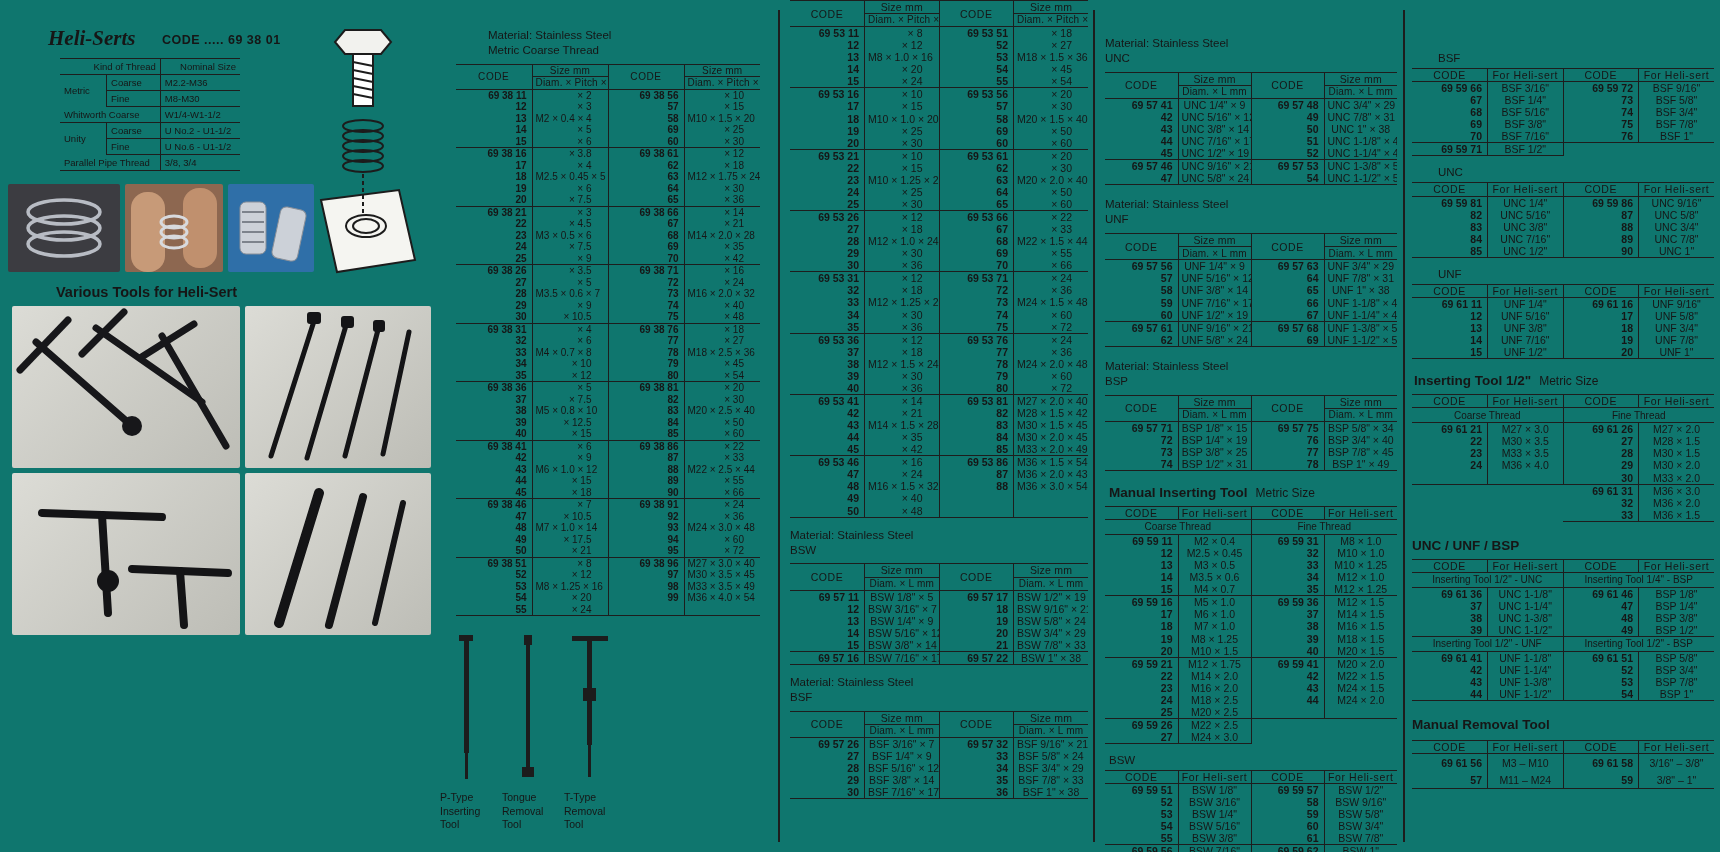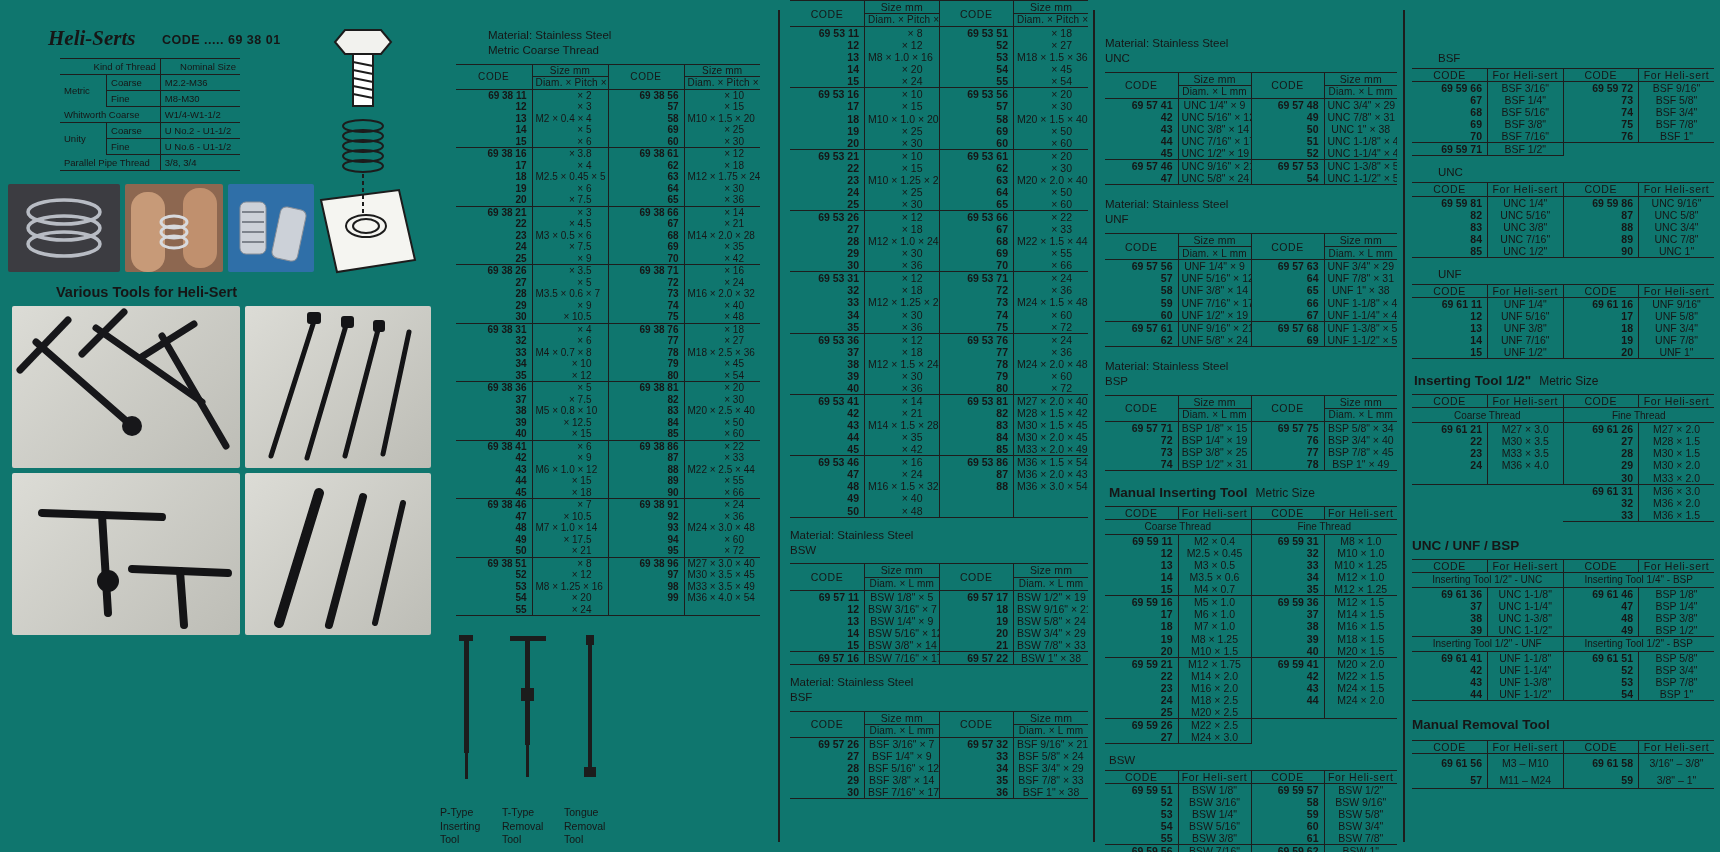--- a/index.html
+++ b/index.html
@@ -48,21 +48,21 @@
   .photorow{position:absolute;left:8px;top:184px;display:flex;gap:5px;}
   .photo{border-radius:2px;overflow:hidden;display:block;}
   #diagram{position:absolute;left:303px;top:22px;}
   #toolshead{position:absolute;left:56px;top:284px;font-weight:bold;font-size:14.5px;}
   .toolgrid{position:absolute;left:12px;top:306px;display:grid;
             grid-template-columns:228px 186px;grid-auto-rows:162px;gap:5px;}
   .toolphoto{background:linear-gradient(135deg,#dcdcd6,#bdbdb6);border-radius:2px;}
   
   .drawrow{display:flex;gap:10px;margin:16px 0 0 6px;}
   .drawing{width:52px;display:flex;flex-direction:column;align-items:center;}
-  .drawlabel{font-size:10.5px;line-height:1.25;margin-top:22px;align-self:flex-start;}
+  .drawlabel{font-size:10.5px;line-height:1.25;margin-top:7px;align-self:flex-start;}
 </style>
 </head>
 <body>
 
 <div class="page">
 
   <div class="vdiv" style="left:778px"></div>
   <div class="vdiv" style="left:1093px"></div>
   <div class="vdiv" style="left:1403px"></div>
 
@@ -503,40 +503,40 @@
         <svg width="40" height="152">
           <g fill="#1c1c1c">
               <rect x="13" y="3" width="14" height="6"></rect>
               <rect x="18" y="9" width="5" height="112"></rect>
           <rect x="19" y="121" width="3" height="26"></rect>
             </g>
         </svg>
         <div class="drawlabel">P-Type Inserting Tool</div>
       </div>
       <div class="drawing">
+        <svg width="40" height="152">
+          <g fill="#1c1c1c">
+              <rect x="16" y="3" width="8" height="10"></rect>
+              <rect x="18" y="13" width="4" height="122"></rect>
+          <rect x="14" y="135" width="12" height="10"></rect>
+            </g>
+        </svg>
+        <div class="drawlabel">Tongue Removal Tool</div>
+      </div>
+      <div class="drawing">
         <svg width="44" height="152">
           <g fill="#1c1c1c">
               <rect x="4" y="4" width="36" height="5"></rect>
               <rect x="19" y="9" width="5" height="104"></rect>
           <rect x="15" y="56" width="13" height="13"></rect>
               <rect x="20" y="113" width="3" height="32"></rect>
             </g>
         </svg>
         <div class="drawlabel">T-Type Removal Tool</div>
       </div>
-      <div class="drawing">
-        <svg width="40" height="152">
-          <g fill="#1c1c1c">
-              <rect x="16" y="3" width="8" height="10"></rect>
-              <rect x="18" y="13" width="4" height="122"></rect>
-          <rect x="14" y="135" width="12" height="10"></rect>
-            </g>
-        </svg>
-        <div class="drawlabel">Tongue Removal Tool</div>
-      </div>
     </div>
   </div>
 
   <div class="col" style="left:790px;width:298px">
     <table class="cat right">
         <thead>
           <tr>
             <th class="codeh" rowspan="2">CODE</th>
             <th class="valh valh2 mid">Size mm</th>
             <th class="codeh" rowspan="2">CODE</th>

